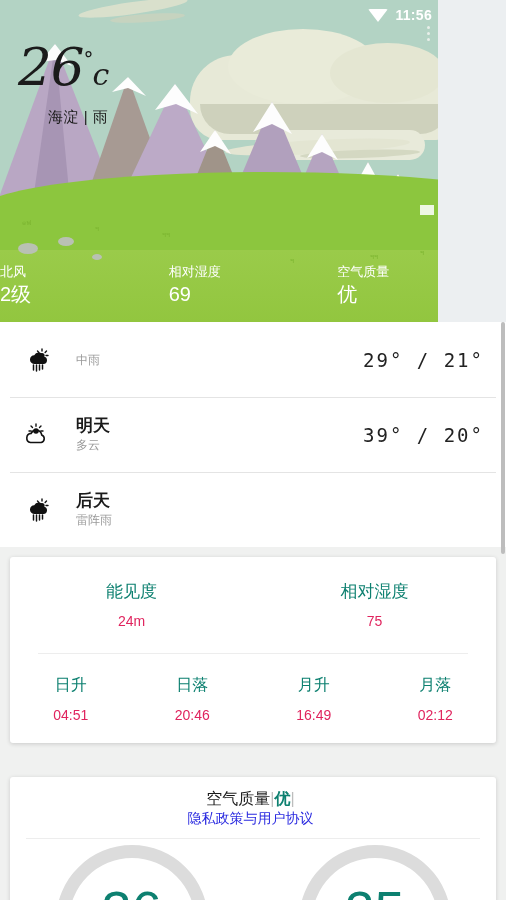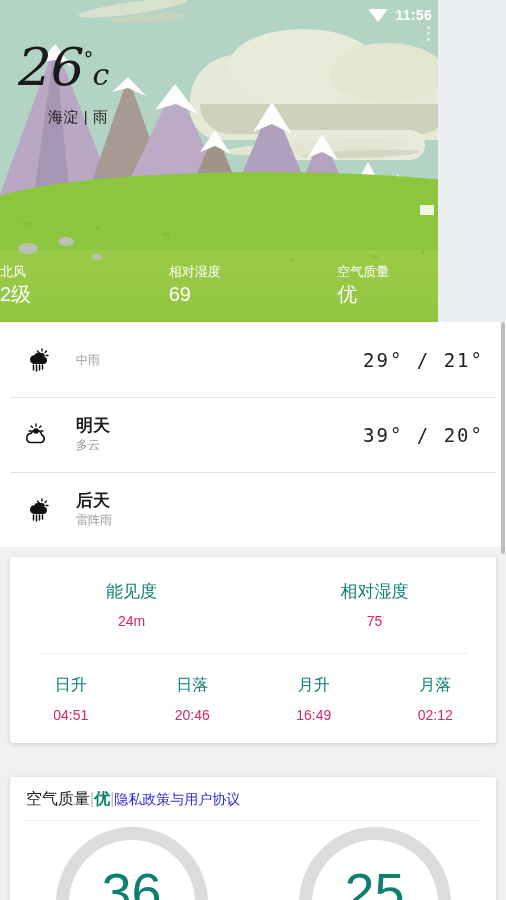--- a/index.html
+++ b/index.html
@@ -154,22 +154,23 @@
   .drow.small .dval { font-size:14px; margin-top:5px; }
 
   
   #aqicard {
     position:absolute; left:10px; top:455px; width:486px; height:160px;
     background:#fff; border-radius:3px;
     box-shadow:0 1px 4px rgba(0,0,0,.16);
     overflow:hidden;
   }
   #aqihead {
-    display:flex; align-items:center; 
+    display:flex; align-items:center; justify-content:space-between;
     padding:12px 21px 10px 16px;
+    flex-direction:column;
   }
   #aqititle { font-size:16px; color:#1a1a1a; }
   #aqititle .good { color:#0d8070; font-weight:bold; }
   #aqititle .bar { color:#bdbdbd; }
   #privacy { font-size:14px; color:#2a2ae0; }
   #aqihr { height:1px; background:#ededed; margin:0 16px; }
   #gauges { display:flex; padding-top:6px; }
   .gwrap { flex:1; display:flex; justify-content:center; }
   .gauge { position:relative; width:152px; height:120px; }
   .gring {

